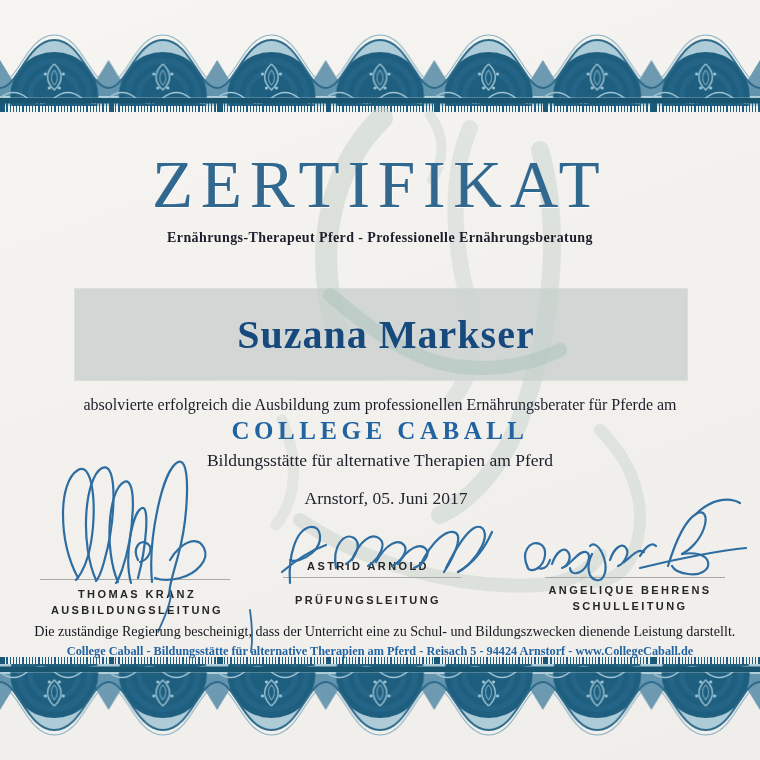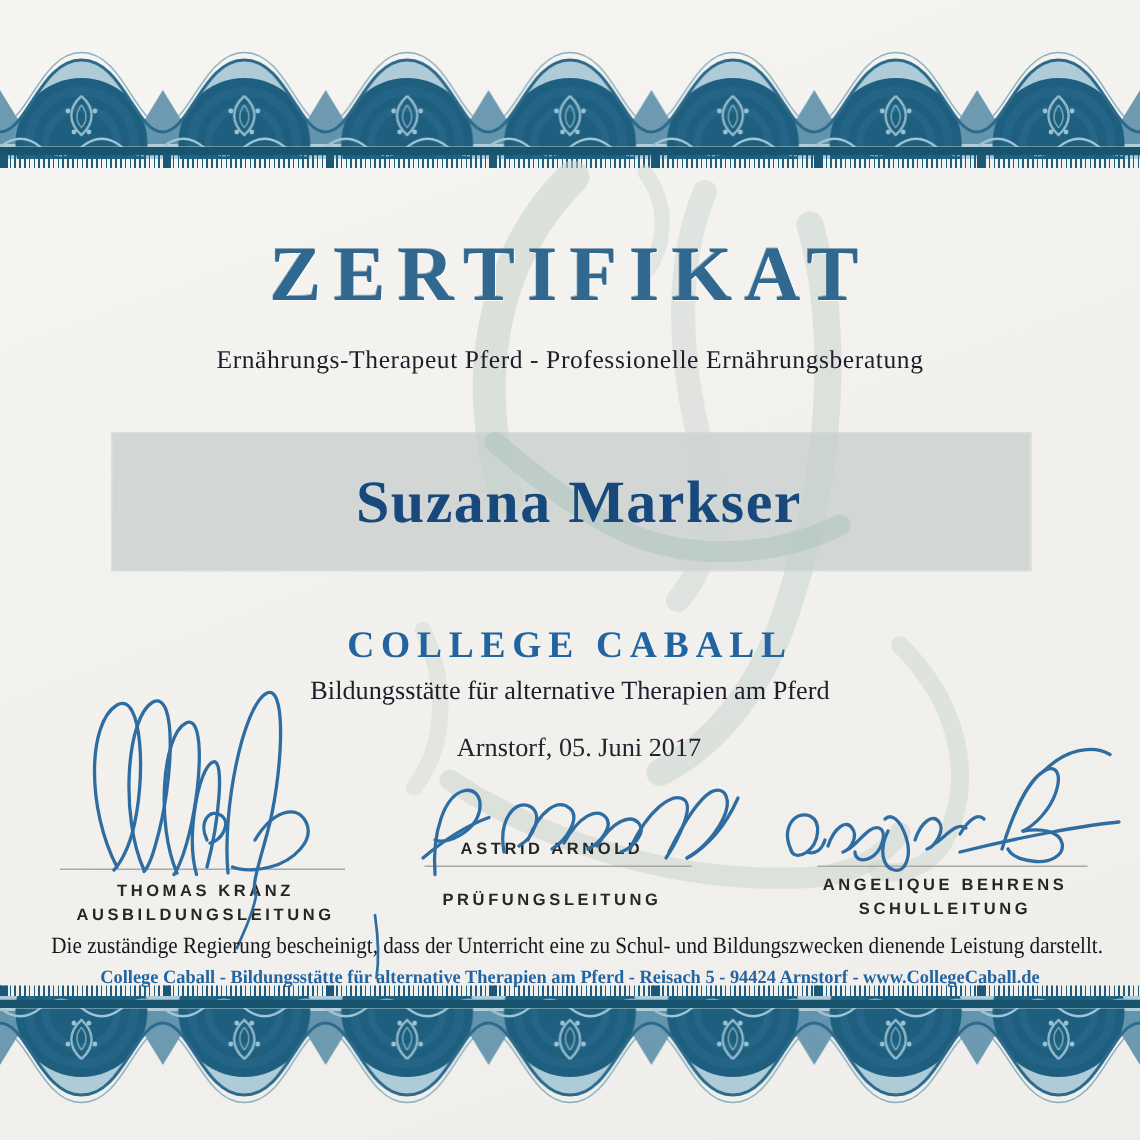--- a/index.html
+++ b/index.html
@@ -24,25 +24,25 @@
   
   .name-band{
     left:75px;top:289px;width:612px;height:91px;
     background:rgba(205,211,210,0.88);
     box-shadow:0 0 0 1px rgba(180,188,188,0.35);
   }
 
   
   .title{
     top:148px;height:72px;line-height:72px;
-    font-family:"Liberation Serif",serif;font-size:52px;letter-spacing:8px;
-    color:#31688f;font-weight:700;
+    font-family:"Liberation Serif",serif;font-size:67px;letter-spacing:8px;
+    color:#31688f;font-weight:400;
     text-shadow:0.6px 0.6px 0 rgba(255,255,255,0.85), -0.4px -0.4px 0 rgba(27,75,110,0.45);
   }
-  .subtitle{top:230px;font-size:17px;color:#1d1d2b;letter-spacing:0.4px;white-space:nowrap;}
+  .subtitle{top:230px;font-size:14px;color:#1d1d2b;letter-spacing:0.4px;white-space:nowrap;font-weight:bold;}
   .recipient{top:311px;font-size:40px;font-weight:bold;color:#17497d;letter-spacing:1px;white-space:nowrap;padding-left:12px;}
   .bodyline{top:396px;font-size:16px;color:#1d1d2b;white-space:nowrap;}
   .college{top:417px;font-size:25px;font-weight:bold;color:#2264a2;letter-spacing:4.5px;white-space:nowrap;}
   .inst-sub{top:450px;font-size:17.5px;color:#1d1d2b;white-space:nowrap;}
   .place-date{top:488px;font-size:17.5px;color:#24242e;white-space:nowrap;margin-left:12px;}
   .legal{top:622px;font-size:15.5px;color:#16161f;white-space:nowrap;transform:scaleX(0.91);}
   .footer-line{top:644px;font-size:12.5px;font-weight:bold;color:#2264a2;white-space:nowrap;transform:scaleX(0.98);}
 
   
   .sig-rule{height:1px;background:#a9a9a6;}
@@ -97,20 +97,21 @@
       <path d="M330,295 C360,320 390,345 430,360 C470,373 520,370 560,350" stroke="#a9c4bc" stroke-width="14" opacity="0.5"></path>
       <path d="M600,430 C640,470 650,520 630,560 C620,578 600,585 585,580" stroke="#ccd5d0" stroke-width="12" opacity="0.5"></path>
       <path d="M300,520 C360,560 450,590 540,585 C570,583 590,570 600,555" stroke="#ccd5d0" stroke-width="14" opacity="0.55"></path>
       <path d="M282,420 C300,460 296,500 276,525" stroke="#d0d8d3" stroke-width="11" opacity="0.45"></path>
     </g>
   </svg>
 
   <div class="abs ctr title">ZERTIFIKAT</div>
   <div class="abs ctr subtitle">Ernährungs-Therapeut Pferd - Professionelle Ernährungsberatung</div>
   <div class="abs ctr recipient">Suzana Markser</div>
+  <div class="abs ctr bodyline">absolvierte erfolgreich die Ausbildung zum professionellen Ernährungsberater für Pferde am</div>
   <div class="abs ctr college">COLLEGE CABALL</div>
   <div class="abs ctr inst-sub">Bildungsstätte für alternative Therapien am Pferd</div>
   <div class="abs ctr place-date">Arnstorf, 05. Juni 2017</div>
 
   <div class="abs sig-rule" style="left:40px;top:579px;width:190px"></div>
   <div class="abs sig-rule" style="left:283px;top:577px;width:178px"></div>
   <div class="abs sig-rule" style="left:545px;top:577px;width:180px"></div>
 
   <div class="sig-name" style="left:137px;top:588px">THOMAS KRANZ</div>
   <div class="sig-role" style="left:137px;top:604px">AUSBILDUNGSLEITUNG</div>

